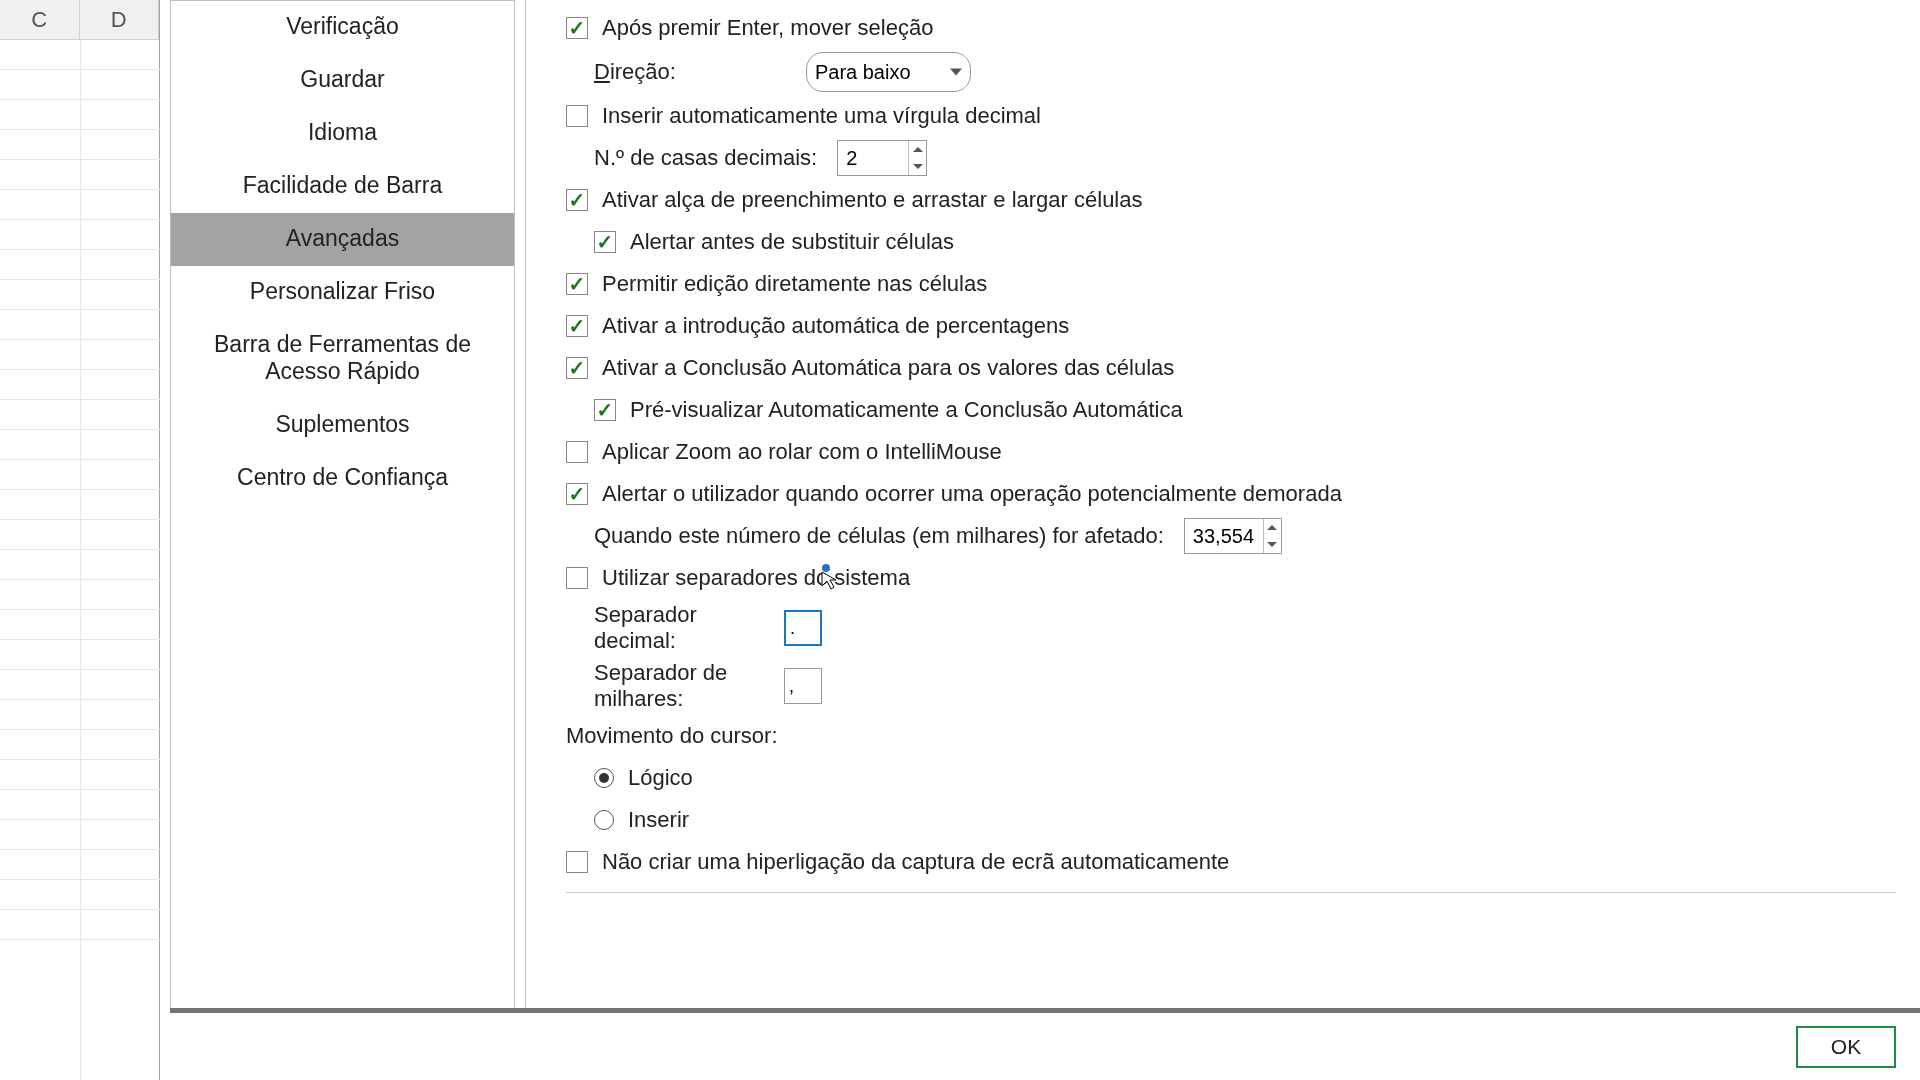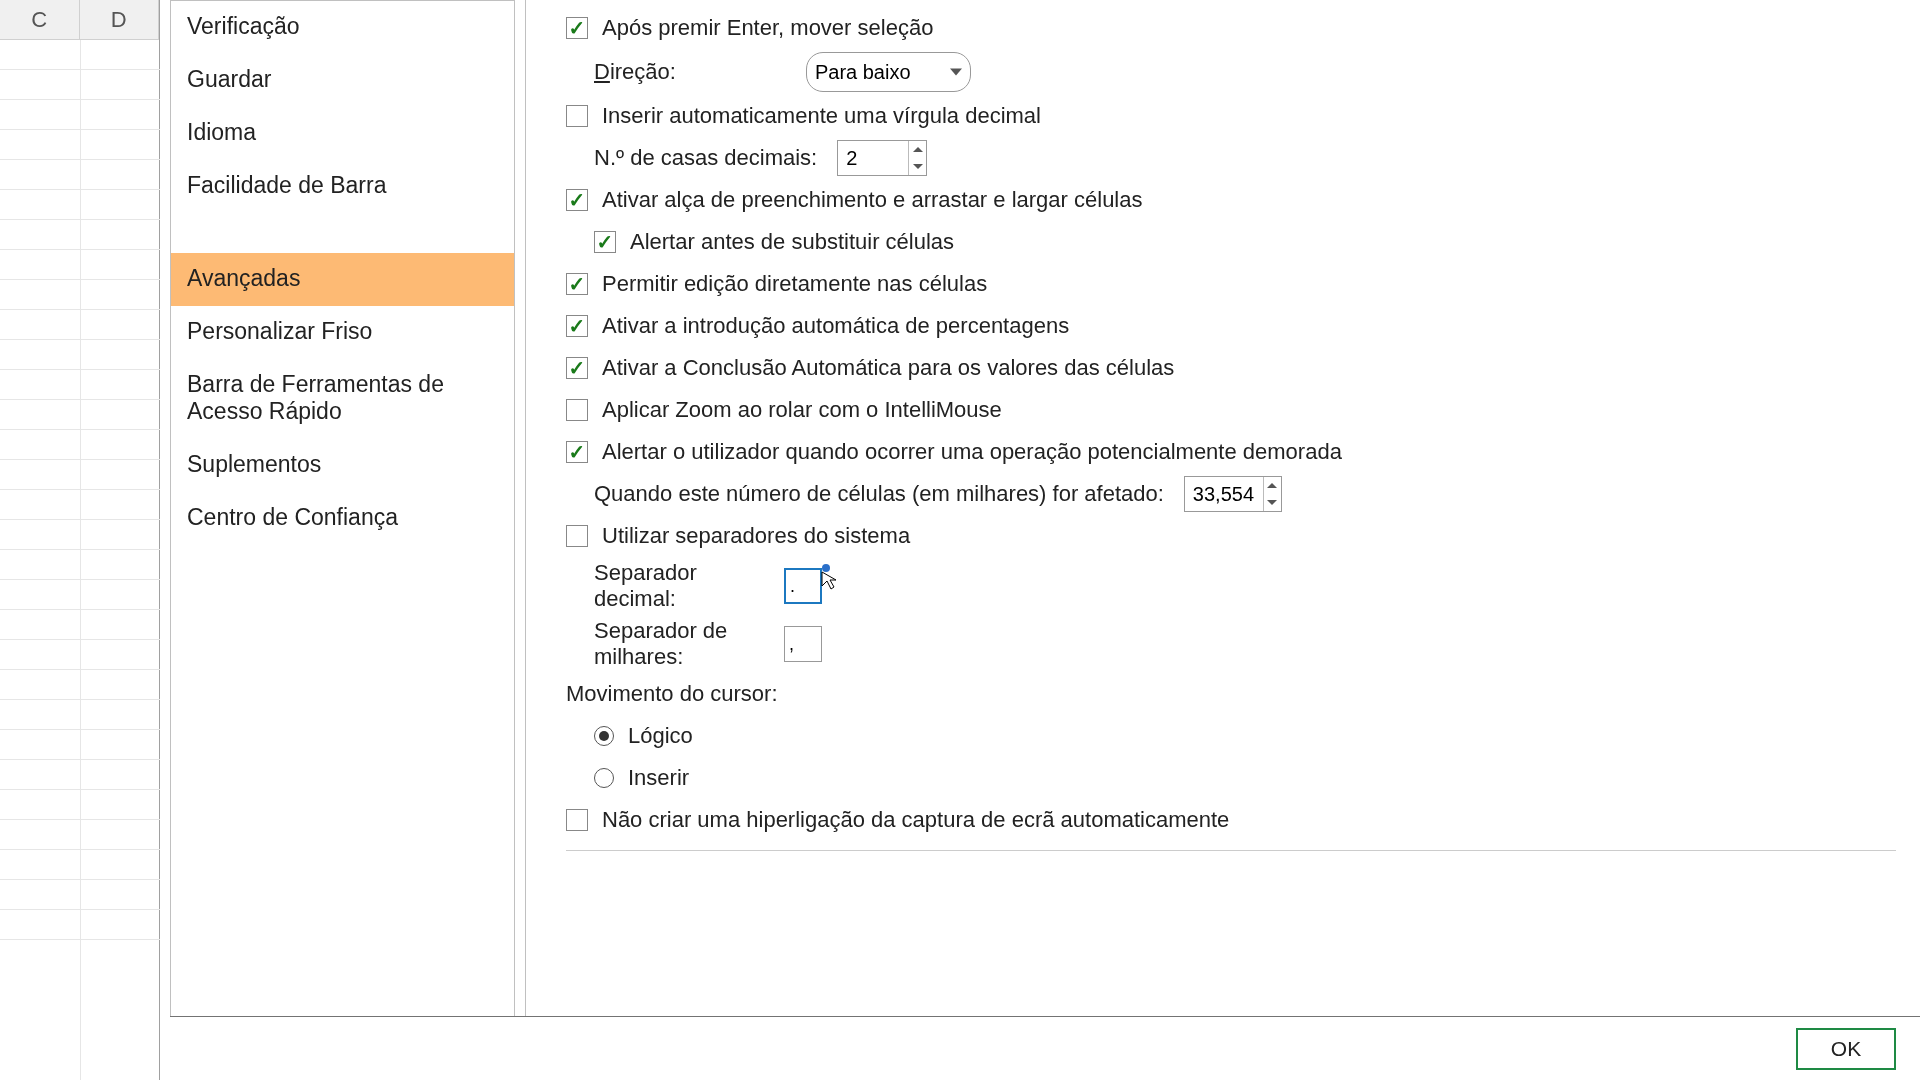--- a/index.html
+++ b/index.html
@@ -6,22 +6,22 @@
 body { font-family: "Segoe UI", Tahoma, sans-serif; font-size: 20px; background: white; overflow: hidden; width: 1920px; height: 1080px; position: relative; }
 
 .spreadsheet-bg { position: absolute; top: 0; left: 0; width: 160px; height: 100%; background: white; border-right: 1px solid #a0a0a0; }
 .col-headers { display: flex; height: 40px; border-bottom: 1px solid #d0d0d0; background: #f0f0f0; }
 .col-header { flex: 1; display: flex; align-items: center; justify-content: center; color: #555; font-size: 22px; border-right: 1px solid #d0d0d0; }
 .grid-lines { position: absolute; top: 40px; left: 0; width: 160px; height: calc(100% - 40px); }
 .grid-row { height: 30px; border-bottom: 1px solid #e6e6e6; }
 .grid-col-div { position: absolute; top: 0; left: 80px; width: 1px; height: 100%; background: #e6e6e6; }
 
 .sidebar { position: absolute; top: 0; left: 170px; width: 345px; bottom: 60px; border: 1px solid #c0c0c0; background: white; }
-.sidebar-item { padding: 12px 16px 14px 16px; font-size: 23px; color: #222; cursor: pointer; }
-.sidebar-item.selected { background: #fdba74; margin-top: 40px; }
+.sidebar-item { padding: 12px 16px 14px 16px; font-size: 23px; color: #222; cursor: pointer; text-align: center; }
+.sidebar-item.selected { background: #a3a3a3; }
 
 .panel { position: absolute; top: 0; left: 525px; right: 0; bottom: 60px; border-left: 1px solid #c0c0c0; padding: 4px 24px 8px 40px; overflow: hidden; }
 .row { display: flex; align-items: center; margin: 6px 0; min-height: 36px; }
 .indent-1 { padding-left: 28px; }
 .checkbox { width: 22px; height: 22px; border: 1px solid #888; background: white; margin-right: 14px; display: flex; align-items: center; justify-content: center; cursor: pointer; flex-shrink: 0; }
 .checkbox.checked::after { content: "✓"; color: #1a7a1a; font-size: 20px; font-weight: bold; line-height: 1; }
 .label { font-size: 22px; color: #222; }
 .mnemonic { text-decoration: underline; }
 
 .combo { border: 1px solid #999; width: 165px; height: 40px; display: flex; align-items: center; padding: 0 8px; position: relative; cursor: pointer; background: white; }
@@ -34,21 +34,21 @@
 .sp-down::before { content: ""; border-left: 5px solid transparent; border-right: 5px solid transparent; border-top: 5px solid #555; }
 
 .textbox { border: 1px solid #999; width: 38px; height: 36px; padding: 0 4px; background: white; font-size: 18px; display: flex; align-items: center; }
 .textbox.focused { border: 2px solid #1c78c0; }
 
 .radio { width: 20px; height: 20px; border: 1px solid #555; border-radius: 50%; margin-right: 14px; display: flex; align-items: center; justify-content: center; cursor: pointer; flex-shrink: 0; }
 .radio.checked::after { content: ""; width: 10px; height: 10px; border-radius: 50%; background: #333; }
 
 .hr-line { border-top: 1px solid #ccc; margin-top: 12px; }
 
-.footer { position: absolute; bottom: 0; left: 170px; right: 0; height: 64px; background: white; display: flex; justify-content: flex-end; align-items: center; padding-right: 0; border-top: 1px solid #737373; }
+.footer { position: absolute; bottom: 0; left: 170px; right: 0; height: 72px; background: white; display: flex; justify-content: flex-end; align-items: center; padding-right: 0; border-top: 5px solid #737373; }
 .ok-button { border: 2px solid #1e8a44; background: white; color: #222; width: 100px; height: 42px; font-size: 21px; cursor: pointer; margin-right: 24px; }
 
 .cursor { position: absolute; width: 20px; height: 20px; pointer-events: none; }
 .cursor svg { overflow: visible; }
 
 .gap-l { margin-left: 20px; }
 .gap-xl { margin-left: 130px; border-radius: 17px; }
 </style>
 </head>
 <body>
@@ -152,20 +152,24 @@
   <div class="row">
     <span class="checkbox checked"></span>
     <span class="label">Ativar a introdução automática de percentagens</span>
   </div>
 
   <div class="row">
     <span class="checkbox checked"></span>
     <span class="label">Ativar a Conclusão Automática para os valores das células</span>
   </div>
 
+  <div class="row indent-1">
+    <span class="checkbox checked"></span>
+    <span class="label">Pré-visualizar Automaticamente a Conclusão Automática</span>
+  </div>
 
   <div class="row">
     <span class="checkbox"></span>
     <span class="label">Aplicar Zoom ao rolar com o IntelliMouse</span>
   </div>
 
   <div class="row">
     <span class="checkbox checked"></span>
     <span class="label">Alertar o utilizador quando ocorrer uma operação potencialmente demorada</span>
   </div>

